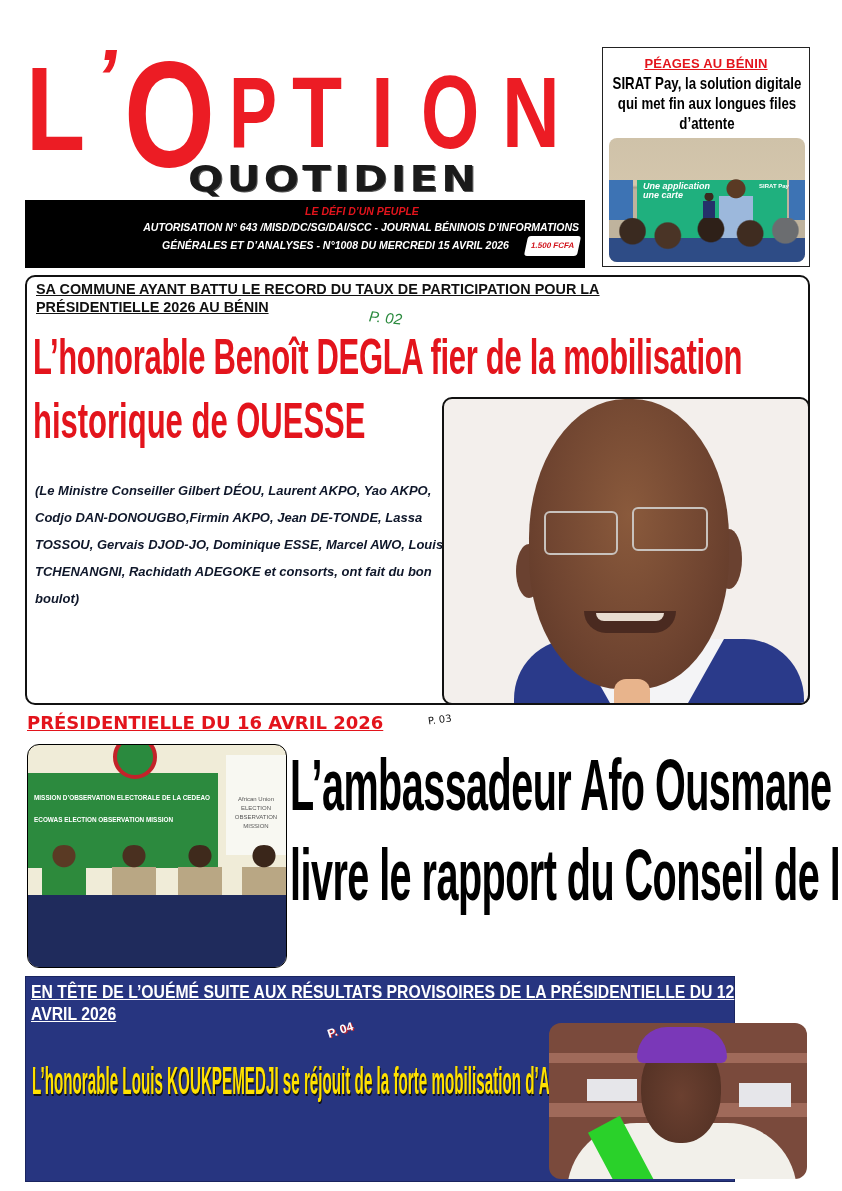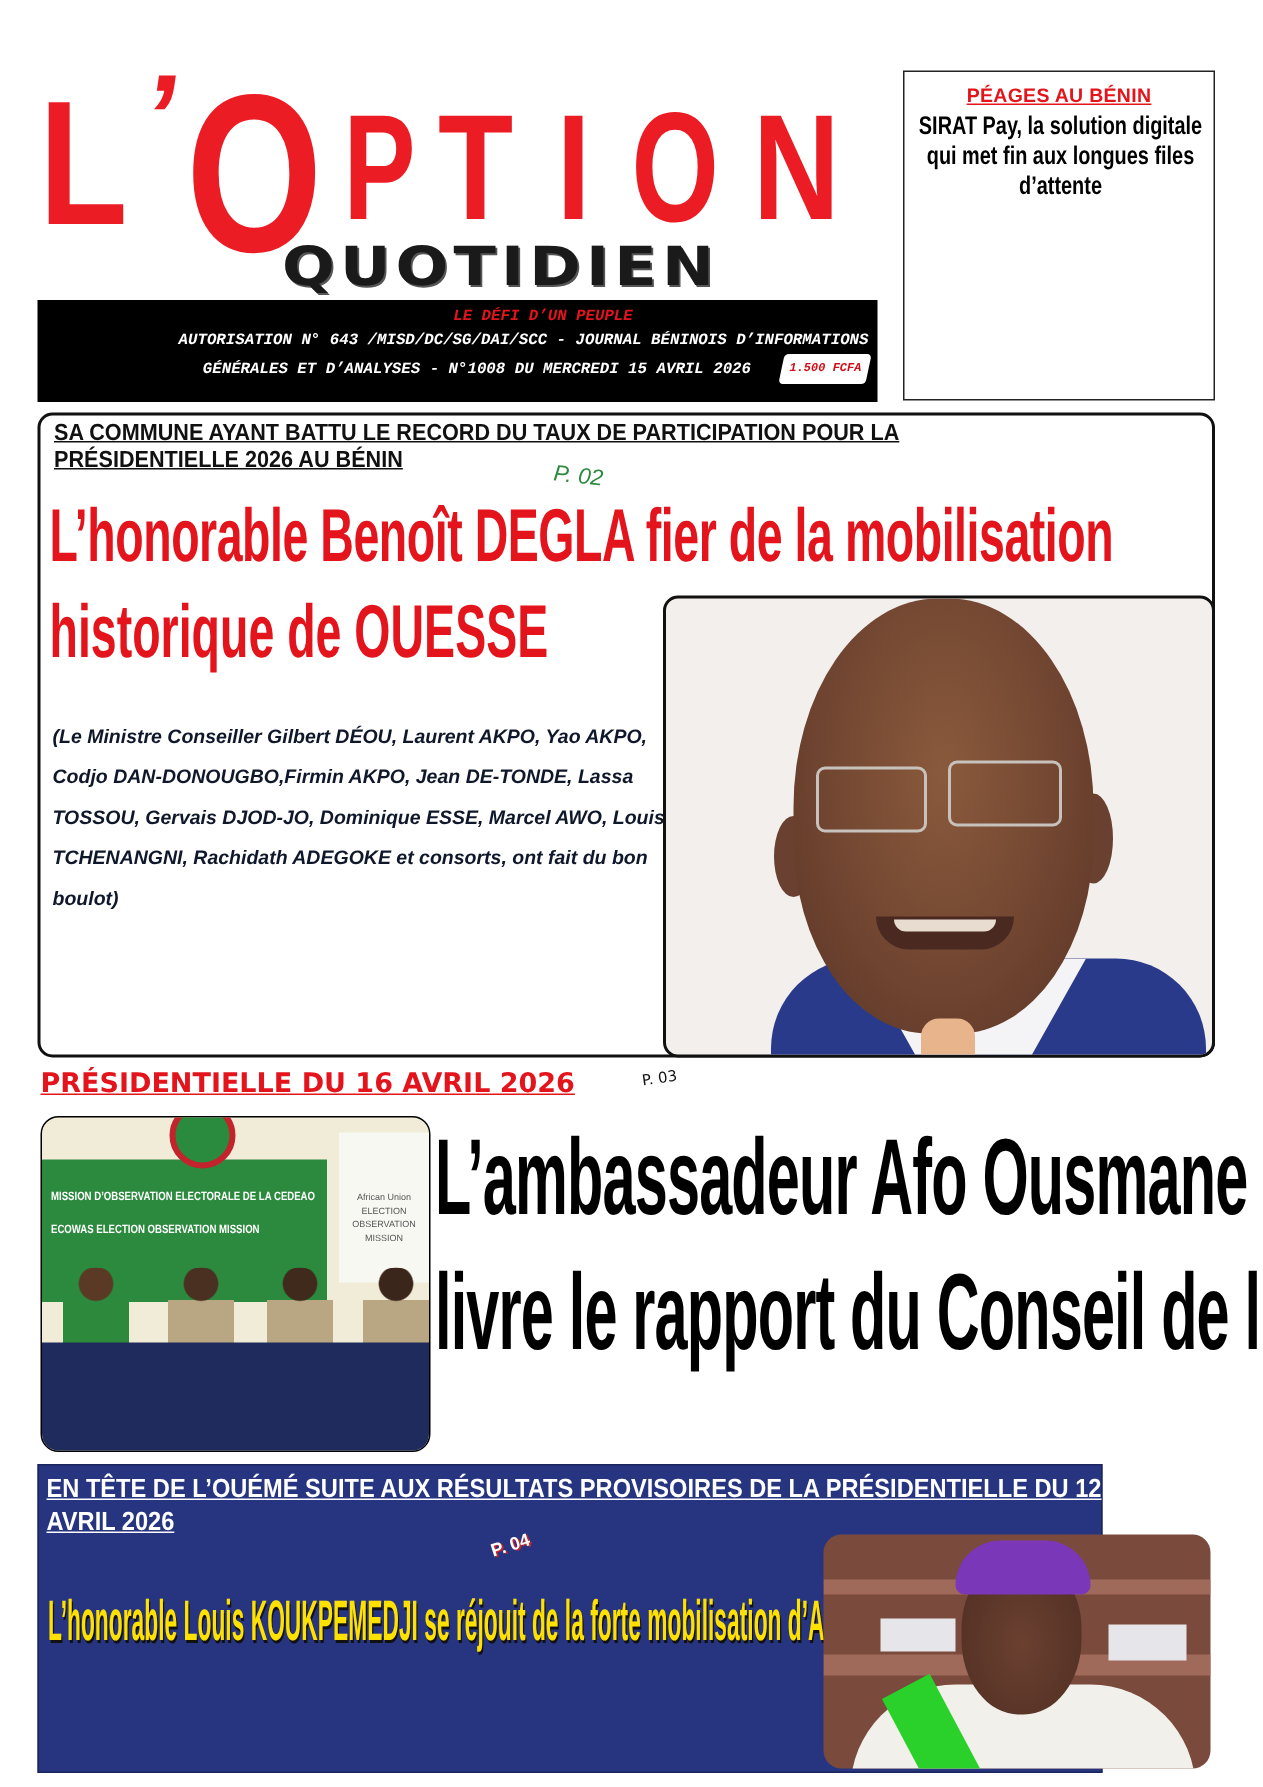--- a/index.html
+++ b/index.html
@@ -23,21 +23,21 @@
   .logo-N  { left: 478px; top: 22px; font-size: 100px; transform: scaleX(0.8); }
   .logo-quot {
     position: absolute; left: 168px; top: 118px; width: 394px; height: 40px;
     font-family: "DejaVu Sans", sans-serif; font-weight: 900; font-size: 36px;
     color: #1a1a1a; letter-spacing: 3px; transform: scaleX(1.15); transform-origin: left top;
     text-shadow: 1px 1px 0 #555;
   }
   .mast-bar {
     position: absolute; left: 5px; top: 160px; width: 560px; height: 68px;
     background: #000; color: #fff; text-align: right;
-    font-family: Liberation Mono, monospace; font-style: italic; font-weight: bold;
+    font-family: Liberation Sans, sans-serif; font-style: italic; font-weight: bold;
     padding: 4px 6px 0 0;
   }
   .mast-slogan { color: #e3141c; font-size: 10.5px; text-align: center; padding-left: 120px; line-height: 14px; }
   .mast-line { font-size: 10.5px; line-height: 18px; white-space: nowrap; }
   .price-tag {
     display: inline-block; margin-left: 14px; background: #fff; color: #d01018;
     font-size: 8px; font-style: normal; font-weight: 900; padding: 1px 5px;
     border-radius: 3px; transform: skewX(-12deg); vertical-align: middle;
   }
 
@@ -200,20 +200,30 @@
     <div class="mast-line">
       <span>GÉNÉRALES ET D’ANALYSES - N°1008 DU MERCREDI 15 AVRIL 2026</span>
       <span class="price-tag">1.500 FCFA</span>
     </div>
   </div>
 </header>
 
 <aside class="teaser">
   <div class="teaser-kicker">PÉAGES AU BÉNIN</div>
   <div class="teaser-title">SIRAT Pay, la solution digitale qui met fin aux longues files d’attente</div>
+  <div class="teaser-photo">
+    <div class="tp-screen-left"></div>
+    <div class="tp-screen"></div>
+    <div class="tp-screen-right"></div>
+    <div class="tp-text" style="width:70px;">Une application une carte</div>
+    <div class="tp-brand">SIRAT Pay</div>
+    <div class="tp-woman"></div>
+    <div class="tp-speaker"></div>
+    <div class="tp-crowd"></div>
+  </div>
 </aside>
 
 <section class="lead">
   <div class="lead-kicker">SA COMMUNE AYANT BATTU LE RECORD DU TAUX DE PARTICIPATION POUR LA PRÉSIDENTIELLE 2026 AU BÉNIN</div>
   <div class="page-ref-green">P. 02</div>
   <h1 class="lead-title-1">L’honorable Benoît DEGLA fier de la mobilisation</h1>
   <h1 class="lead-title-2">historique de OUESSE</h1>
   <p class="lead-sub">(Le Ministre Conseiller Gilbert DÉOU, Laurent AKPO, Yao AKPO, Codjo DAN-DONOUGBO,Firmin AKPO, Jean DE-TONDE, Lassa TOSSOU, Gervais DJOD-JO, Dominique ESSE, Marcel AWO, Louis TCHENANGNI, Rachidath ADEGOKE et consorts, ont fait du bon boulot)</p>
   <div class="lead-photo">
     <div class="portrait-suit"></div>

